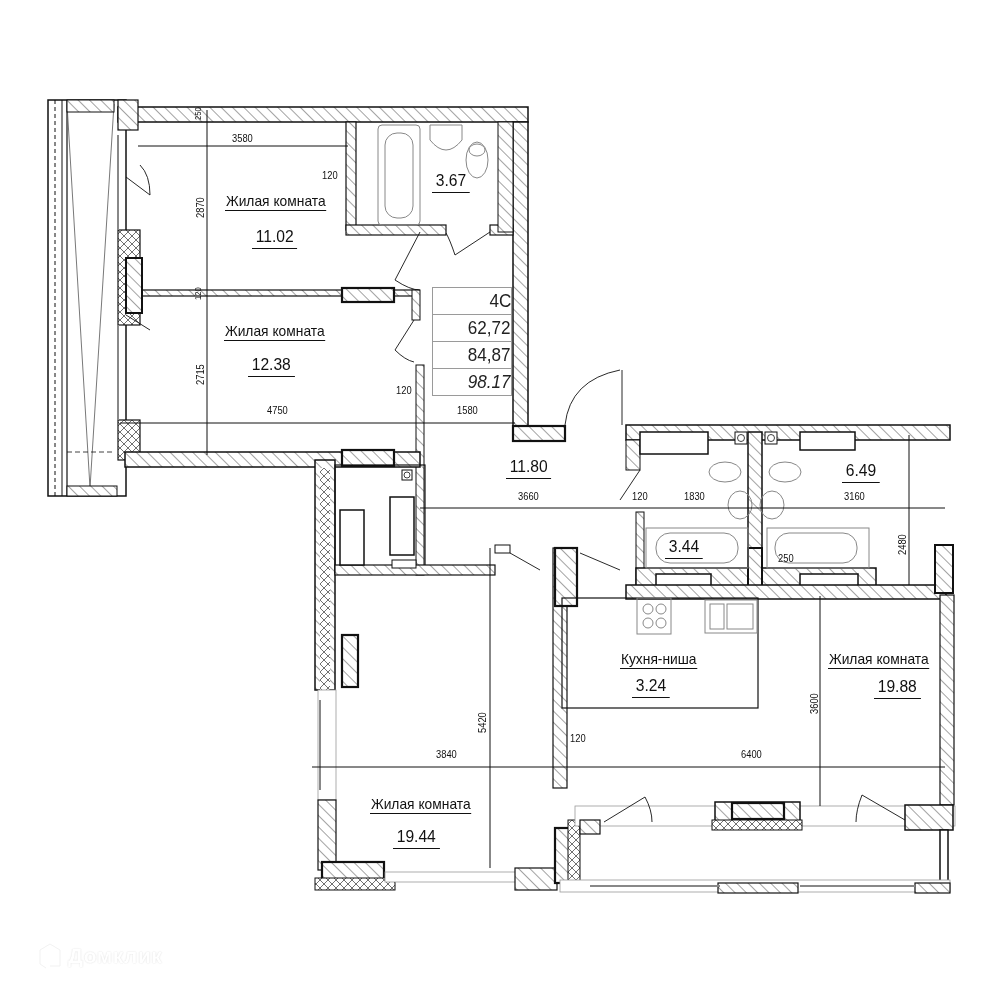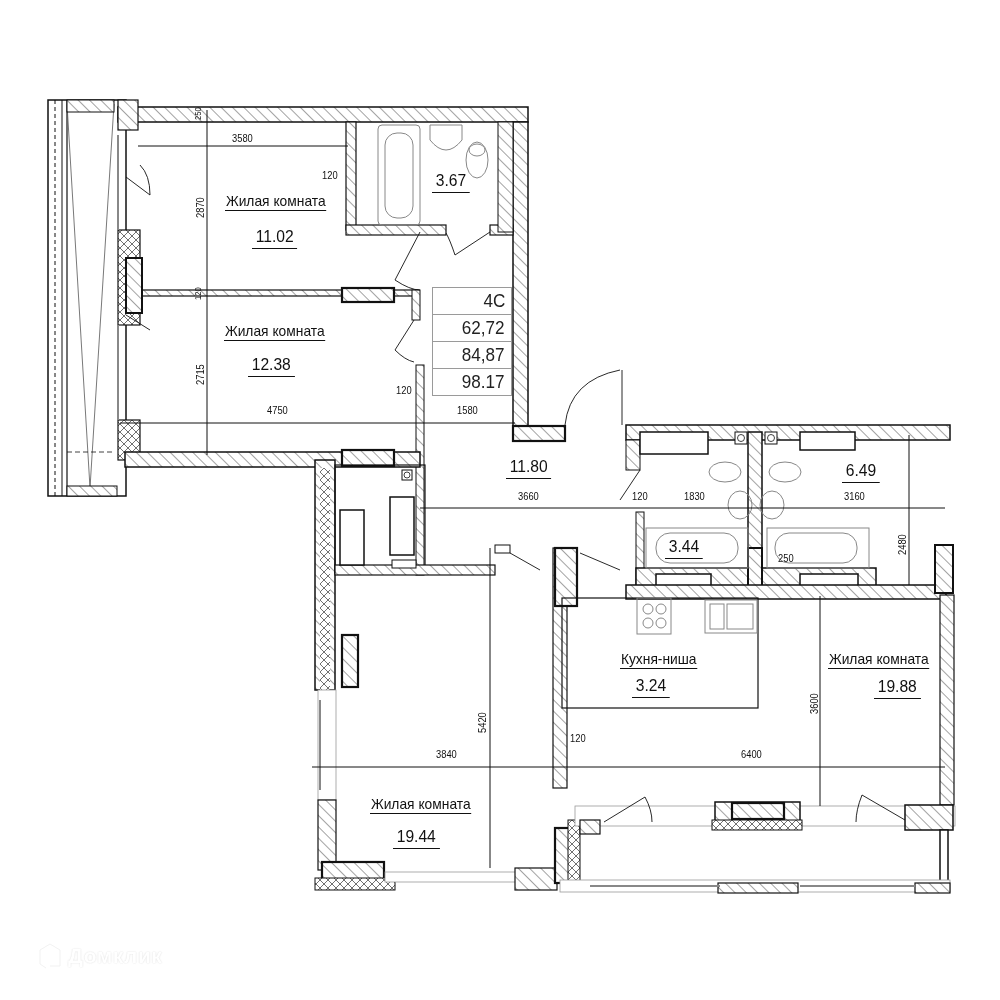--- a/index.html
+++ b/index.html
@@ -4,22 +4,22 @@
 <style>
   html, body { margin: 0; padding: 0; background: #ffffff; }
   body { width: 1000px; height: 1000px; position: relative; overflow: hidden; font-family: "Liberation Sans", sans-serif; }
   #plan { position: absolute; left: 0; top: 0; width: 1000px; height: 1000px; }
   .lbl { position: absolute; font-family: "Liberation Sans", sans-serif; color: #111; white-space: nowrap; }
   .room-name { font-size: 15px; border-bottom: 1.5px solid #111; padding: 0 1px 1px 1px; transform: scaleX(0.92); transform-origin: left; }
   .room-area { font-size: 17px; border-bottom: 1.5px solid #111; padding: 0 4px 1px 4px; transform: scaleX(0.92); transform-origin: left; }
   .dim { font-size: 11px; transform: scaleX(0.85); transform-origin: left; color: #111; }
   .dimv { font-size: 11px; transform: rotate(-90deg) scaleX(0.85); transform-origin: left top; color: #111; }
   .info-box { position: absolute; left: 432px; top: 287px; width: 78px; border: 1px solid #9a9a9a; }
-  .info-cell { height: 26px; border-bottom: 1px solid #9a9a9a; text-align: right; padding-right: 6px; font-size: 19px; line-height: 26px; color: #222; transform-origin: right; }
-  .info-cell:last-child { border-bottom: none; }
+  .info-cell { height: 26px; border-bottom: 1px solid #9a9a9a; text-align: right; font-size: 19px; line-height: 26px; color: #222; transform-origin: right; }
+  .info-cell:last-child { border-bottom: none; font-style: italic; }
   .info-cell span { display: inline-block; transform: scaleX(0.9); transform-origin: right; }
   .logo { position: absolute; left: 38px; top: 942px; display: flex; align-items: center; gap: 6px; opacity: 0.9; }
   .logo-text { font-size: 21px; font-weight: bold; color: #ffffff; text-shadow: 0 0 1px #ddd, 0 0 2px #e6e6e6; letter-spacing: 0.5px; }
 </style>
 </head>
 <body>
 
 <svg id="plan" viewBox="0 0 1000 1000" xmlns="http://www.w3.org/2000/svg">
   <defs>
     <pattern id="hatch" patternUnits="userSpaceOnUse" width="8" height="8" patternTransform="rotate(-45)">

